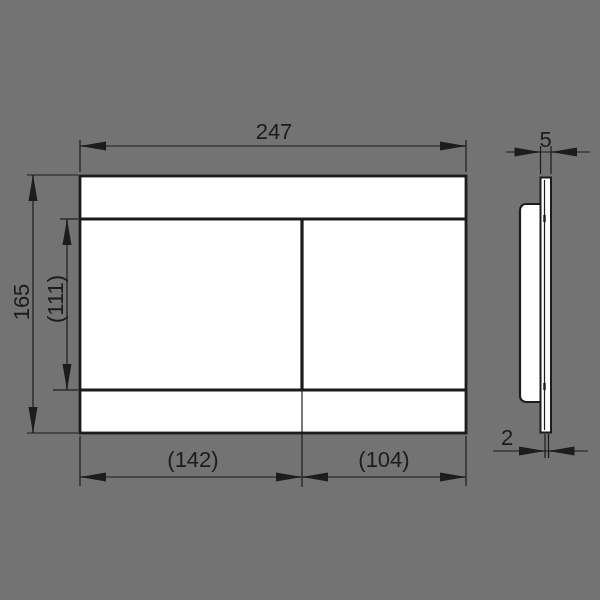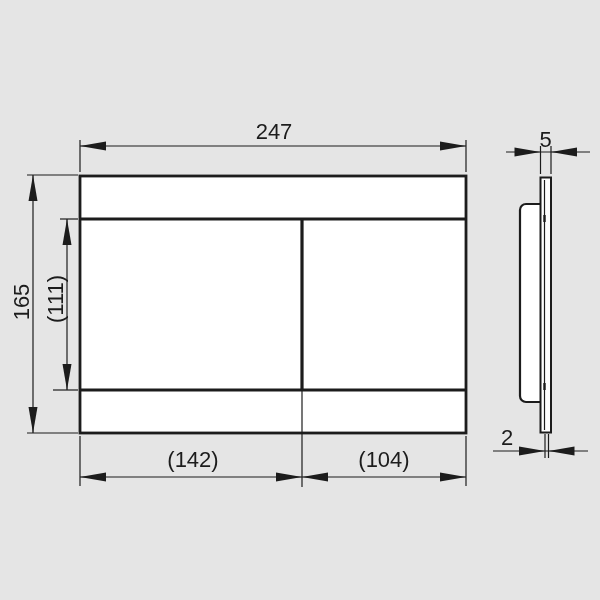--- a/index.html
+++ b/index.html
@@ -7,21 +7,21 @@
     padding: 0;
     width: 600px;
     height: 600px;
     background: #ffffff;
     font-family: "Liberation Sans", sans-serif;
   }
   .canvas {
     position: relative;
     width: 600px;
     height: 600px;
-    background: #e5e5e5;
+    background: #737373;
     text-align: center;
   }
   svg {
     display: block;
   }
   
   .thick {
     stroke: #1c1c1c;
     stroke-width: 3;
     fill: none;

